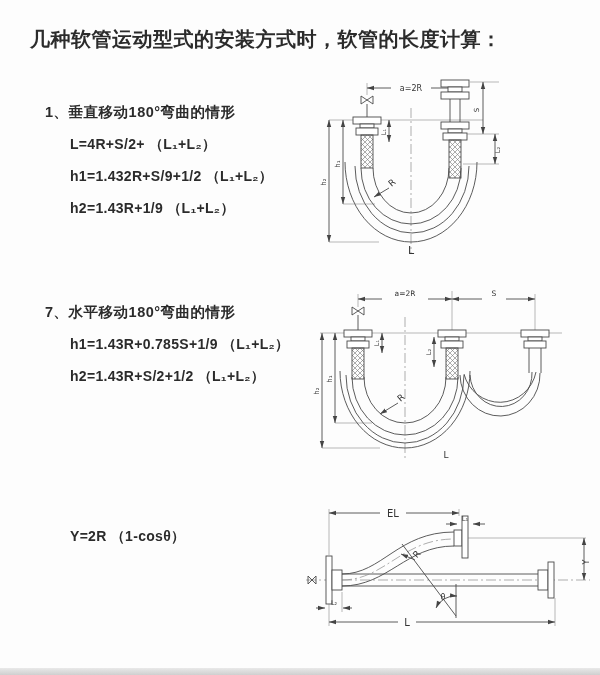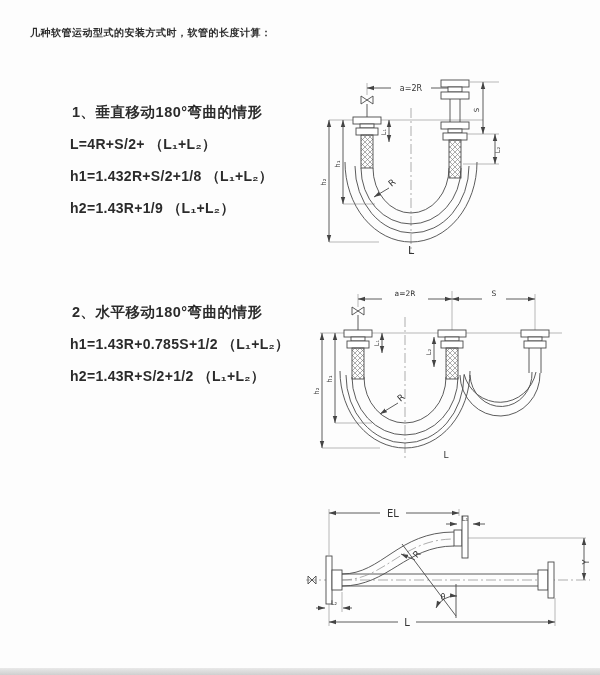--- a/index.html
+++ b/index.html
@@ -1,21 +1,21 @@
 <!DOCTYPE html>
 <html><head>
 <meta charset="utf-8">
 <style>
   html,body{margin:0;padding:0;width:600px;height:675px;background:#fdfdfd;overflow:hidden;
     font-family:"Liberation Sans","DejaVu Sans",sans-serif;}
   .page{position:relative;width:600px;height:675px;background:#fdfdfd;}
-  .page-title{position:absolute;left:30px;top:26px;font-size:10px;font-weight:bold;
+  .page-title{position:absolute;left:30px;top:26px;font-size:20px;font-weight:bold;
     color:#2b2b2b;letter-spacing:0.5px;}
   .sec{position:absolute;color:#2b2b2b;}
-  .sec-heading{font-size:14.5px;font-weight:bold;letter-spacing:0.5px;line-height:18px;margin-left:27px;}
+  .sec-heading{font-size:14.5px;font-weight:bold;letter-spacing:0.5px;line-height:18px;}
   .formula{font-size:14px;font-weight:bold;letter-spacing:0.3px;line-height:18px;margin:14px 0 0 25px;}
   .diag{position:absolute;}
   .d1{left:315px;top:72px;width:275px;height:185px;}
   .d2{left:310px;top:283px;width:290px;height:180px;}
   .d3{left:298px;top:500px;width:300px;height:140px;}
   .diag .lines{stroke:#4a4a4a;stroke-width:0.9;fill:none;}
   .diag .thin{stroke-width:0.5;stroke:#707070;}
   .diag .cl{stroke:#8a8a8a;stroke-width:0.7;stroke-dasharray:10 3 2 3;}
   .diag text{fill:#333;stroke:none;font-family:"DejaVu Sans","Liberation Sans",sans-serif;}
   .bottom-edge{position:absolute;left:0;top:668px;width:600px;height:7px;
@@ -24,21 +24,21 @@
 </head>
 <body>
 
 <div class="page">
 
   <div class="page-title">几种软管运动型式的安装方式时，软管的长度计算：</div>
 
   <div class="sec" style="left:45px;top:103px;">
     <div class="sec-heading">1、垂直移动180°弯曲的情形</div>
     <div class="formula">L=4R+S/2+ （L₁+L₂）</div>
-    <div class="formula">h1=1.432R+S/2+1/8 （L₁+L₂）</div>
+    <div class="formula">h1=1.432R+S/9+1/2 （L₁+L₂）</div>
     <div class="formula">h2=1.43R+1/9 （L₁+L₂）</div>
   </div>
 
   <svg class="diag d1" viewBox="0 0 275 185">
     <defs>
       <pattern id="xh1" width="5" height="5" patternUnits="userSpaceOnUse">
         <path d="M0,0L5,5M5,0L0,5" stroke="#777" stroke-width="0.6"></path>
       </pattern>
       <marker id="a1e" markerWidth="7.5" markerHeight="6" refX="7" refY="3" orient="auto" markerUnits="userSpaceOnUse">
         <path d="M0,0.8 L7,3 L0,5.2 Z" fill="#444"></path>
@@ -109,22 +109,22 @@
       <text x="96" y="182" font-size="11" text-anchor="middle">L</text>
       <text x="11" y="110" font-size="7" text-anchor="middle" transform="rotate(-90 11 110)">h₂</text>
       <text x="25" y="92" font-size="7" text-anchor="middle" transform="rotate(-90 25 92)">h₁</text>
       <text x="71" y="60" font-size="6.5" text-anchor="middle" transform="rotate(-90 71 60)">L₁</text>
       <text x="164" y="38" font-size="7" text-anchor="middle" transform="rotate(-90 164 38)">S</text>
       <text x="185" y="78" font-size="6.5" text-anchor="middle" transform="rotate(-90 185 78)">L₂</text>
     </g>
   </svg>
 
   <div class="sec" style="left:45px;top:303px;">
-    <div class="sec-heading">2、水平移动180°弯曲的情形</div>
-    <div class="formula">h1=1.43R+0.785S+1/2 （L₁+L₂）</div>
+    <div class="sec-heading">7、水平移动180°弯曲的情形</div>
+    <div class="formula">h1=1.43R+0.785S+1/9 （L₁+L₂）</div>
     <div class="formula">h2=1.43R+S/2+1/2 （L₁+L₂）</div>
   </div>
 
   <svg class="diag d2" viewBox="0 0 290 180">
     <defs>
       <pattern id="xh2" width="5" height="5" patternUnits="userSpaceOnUse">
         <path d="M0,0L5,5M5,0L0,5" stroke="#777" stroke-width="0.6"></path>
       </pattern>
       <marker id="a2e" markerWidth="7.5" markerHeight="6" refX="7" refY="3" orient="auto" markerUnits="userSpaceOnUse">
         <path d="M0,0.8 L7,3 L0,5.2 Z" fill="#444"></path>
@@ -198,20 +198,21 @@
       <text x="93" y="117" font-size="9" text-anchor="middle" transform="rotate(-40 93 117)">R</text>
       <text x="9" y="108" font-size="7" text-anchor="middle" transform="rotate(-90 9 108)">h₂</text>
       <text x="22" y="96" font-size="7" text-anchor="middle" transform="rotate(-90 22 96)">h₁</text>
       <text x="69" y="60" font-size="6.5" text-anchor="middle" transform="rotate(-90 69 60)">L₁</text>
       <text x="121" y="69" font-size="6.5" text-anchor="middle" transform="rotate(-90 121 69)">L₂</text>
       <text x="136" y="175" font-size="9" text-anchor="middle">L</text>
     </g>
   </svg>
 
   <div class="sec" style="left:45px;top:513px;">
+    <div class="formula">Y=2R （1-cosθ）</div>
   </div>
 
   <svg class="diag d3" viewBox="0 0 300 140">
     <defs>
       <marker id="a3e" markerWidth="7.5" markerHeight="6" refX="7" refY="3" orient="auto" markerUnits="userSpaceOnUse">
         <path d="M0,0.8 L7,3 L0,5.2 Z" fill="#444"></path>
         </marker>
       <marker id="a3s" markerWidth="7.5" markerHeight="6" refX="0" refY="3" orient="auto" markerUnits="userSpaceOnUse">
         <path d="M7,0.8 L0,3 L7,5.2 Z" fill="#444"></path>
         </marker>

